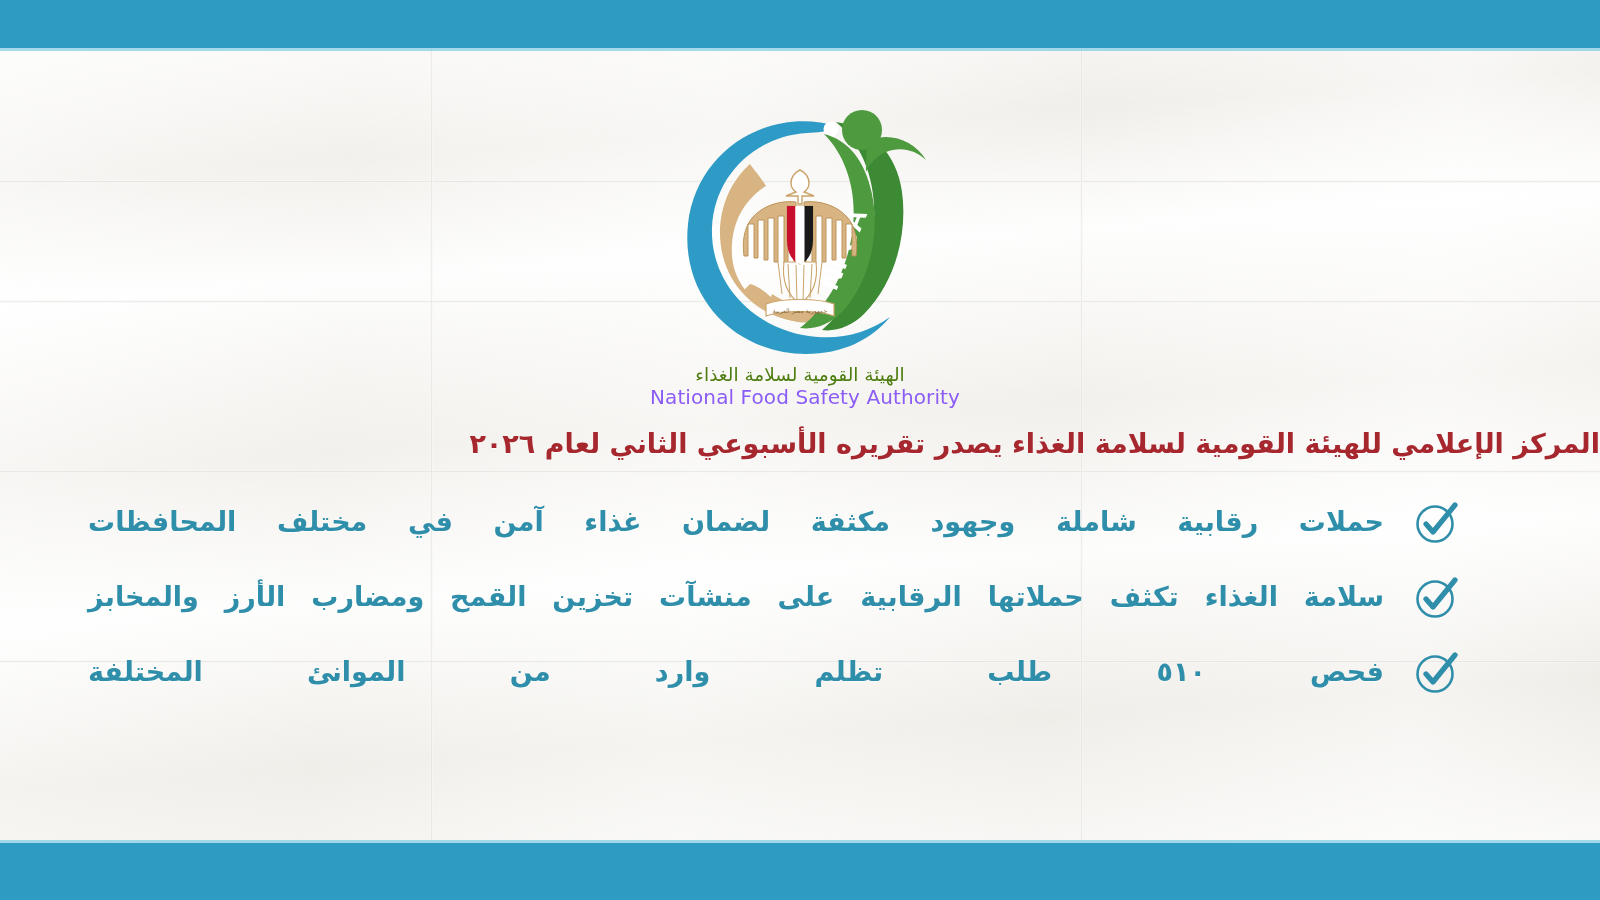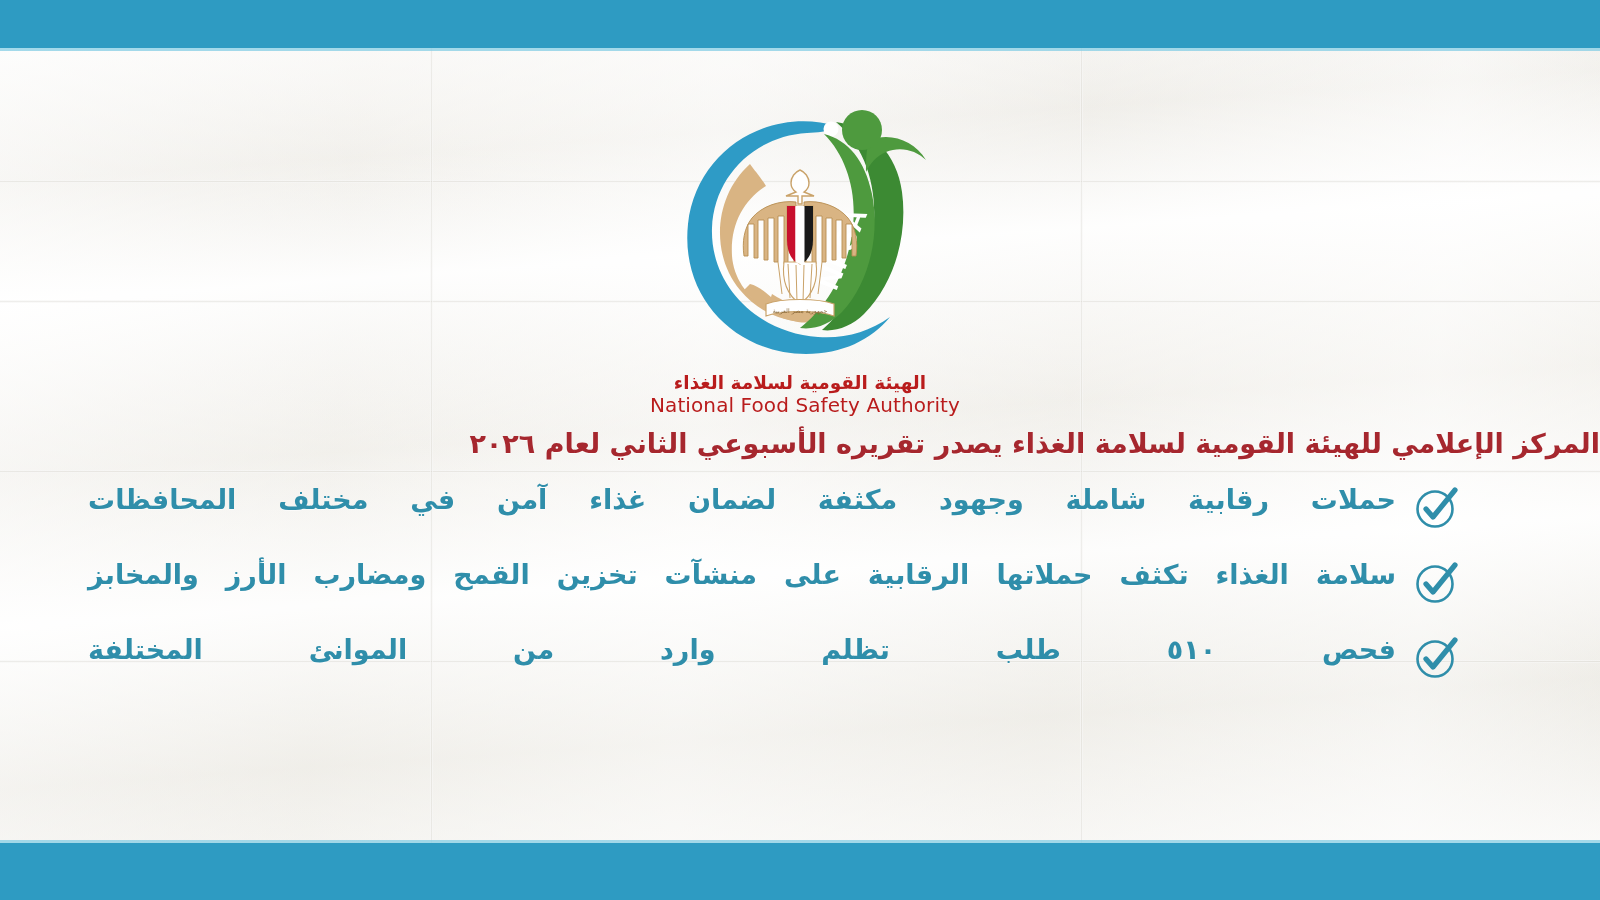--- a/index.html
+++ b/index.html
@@ -71,31 +71,31 @@
   .logo-wrap {
     position: absolute;
     top: 104px;
     left: 50%;
     transform: translateX(-50%);
     width: 300px;
     text-align: center;
   }
   .logo-mark { width: 268px; height: 258px; display: block; margin: 0 auto; }
   .logo-ar {
-    margin-top: 10px;
+    margin-top: 2px;
     font-size: 18.5px;
-    color: #b91c1c;
+    color: #4d7c0f;
     letter-spacing: 1.2px;
-    font-weight: 700;
+    font-weight: 400;
     direction: rtl;
     white-space: nowrap;
   }
   .logo-en {
     font-size: 20px;
-    color: #b91c1c;
+    color: #8b5cf6;
     direction: ltr;
     white-space: nowrap;
     letter-spacing: 0.1px;
   }
 
   
   .headline {
     position: absolute;
     top: 428px;
     left: 0;
@@ -112,23 +112,23 @@
   
   .bullets {
     position: absolute;
     top: 484px;
     left: 88px;
     right: 140px;
     direction: rtl;
   }
   .bullet-row {
     display: flex;
-    align-items: flex-start;
+    align-items: center;
     height: 75px;
-    gap: 18px;
+    gap: 30px;
   }
   .check-icon { flex: 0 0 auto; width: 46px; height: 46px; }
   .bullet-text {
     flex: 1 1 auto;
     color: #2f8eaa;
     font-size: 27px;
     font-weight: 600;
     letter-spacing: -0.2px;
     text-align: justify;
     text-align-last: justify;

